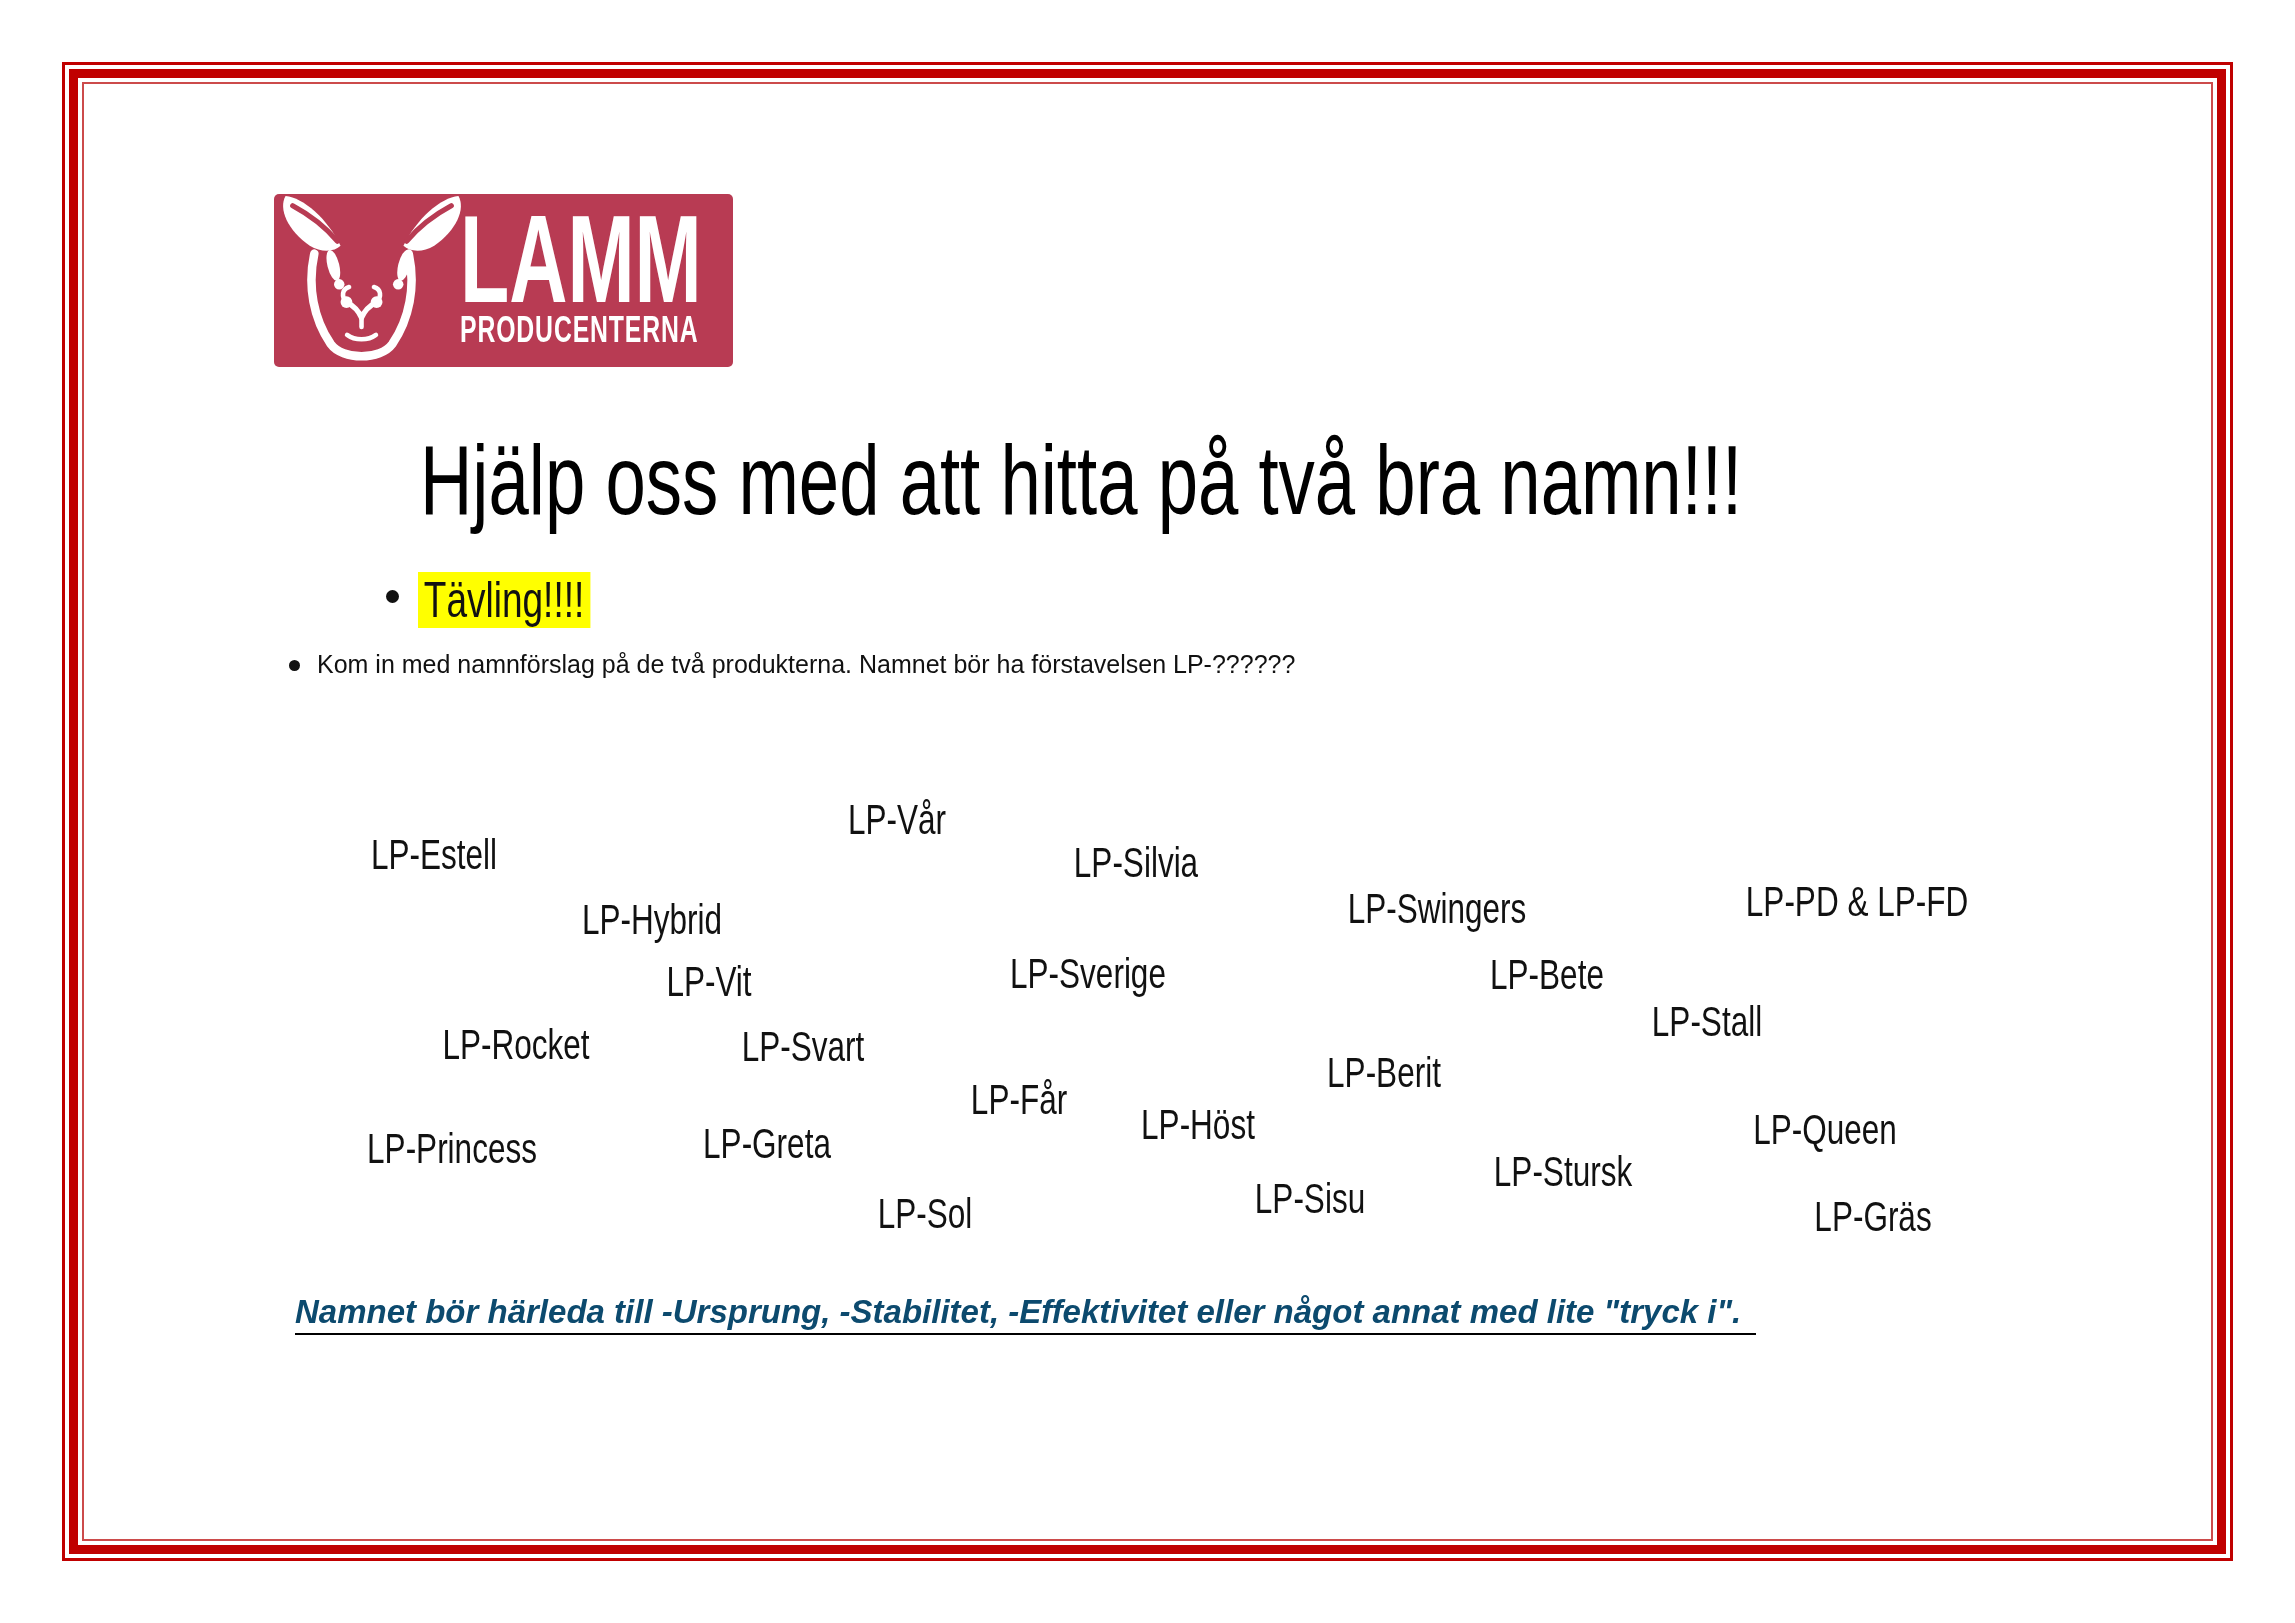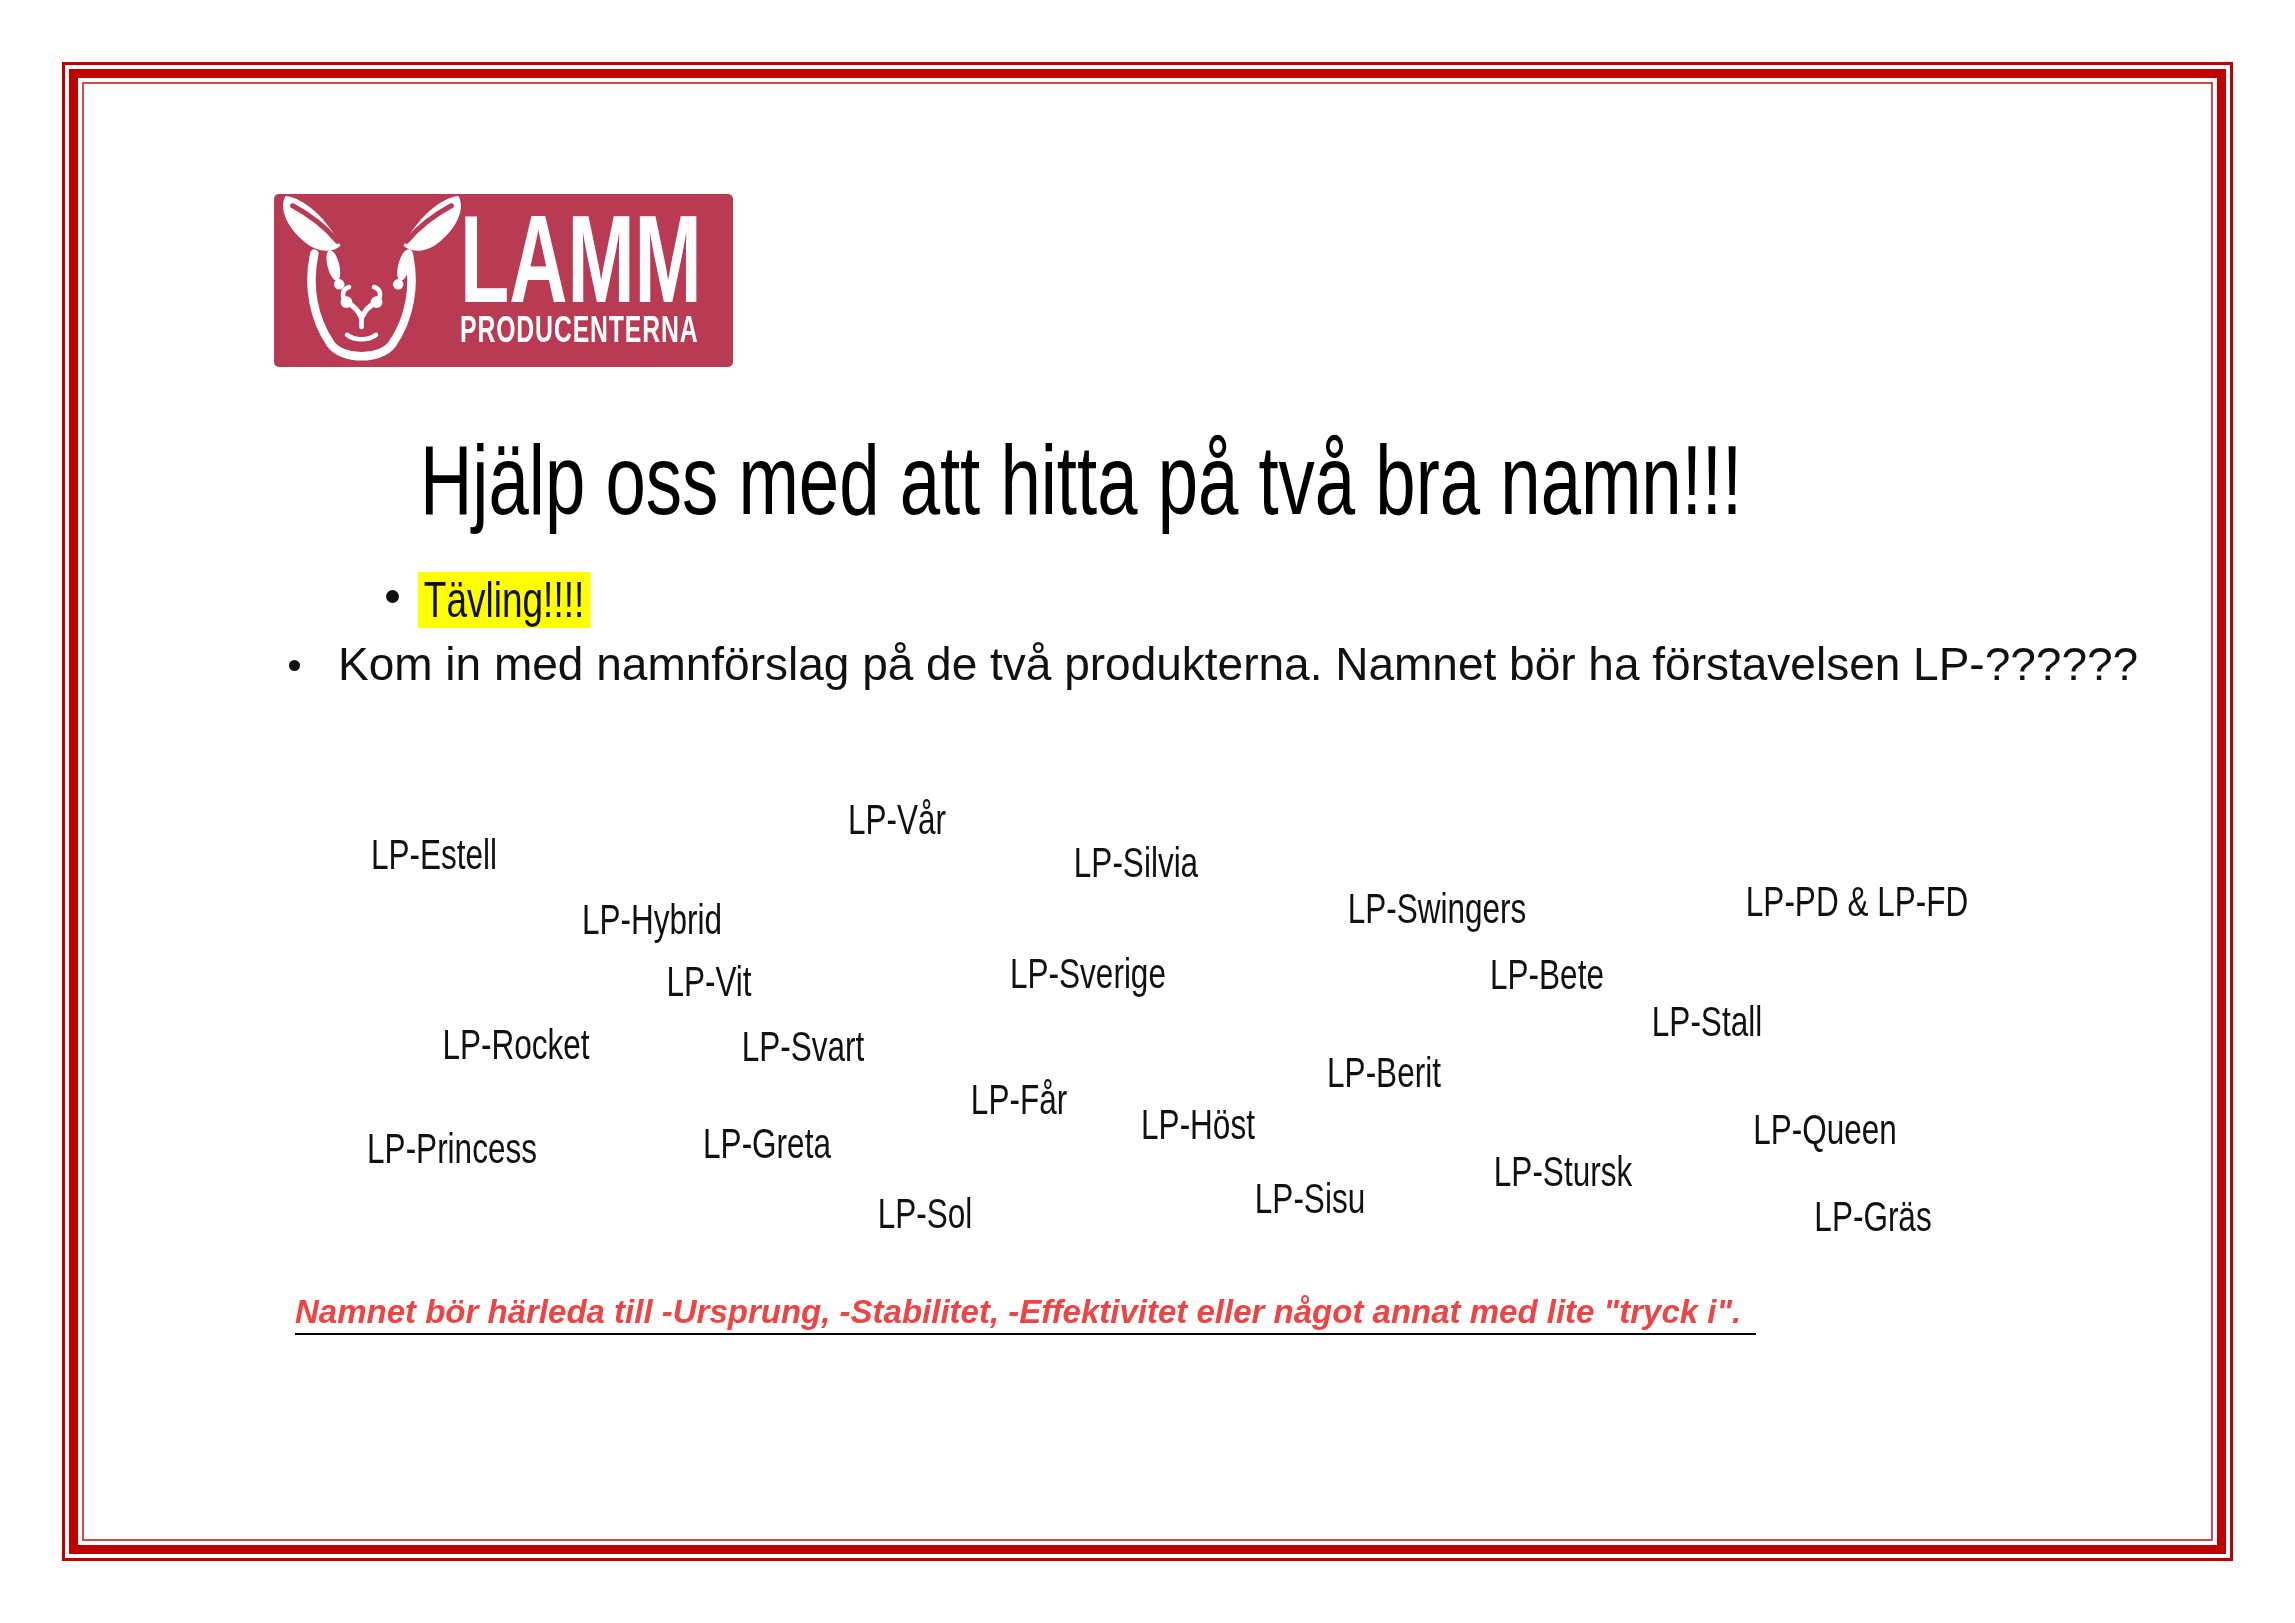--- a/index.html
+++ b/index.html
@@ -37,30 +37,30 @@
   
   .bullet{position:absolute;text-align:right;}
   .dot{position:absolute;border-radius:50%;background:var(--ink);}
   .b1{left:385px;top:573px;height:54px;}
   .b1 .dot{width:13px;height:13px;left:1.3px;top:17px;}
   .b1-text{display:inline-block;margin-left:33px;font-size:50px;line-height:54px;
         transform:scaleX(.74);transform-origin:0 50%;white-space:nowrap;}
   .hl{background:var(--highlight);padding:0 7.9px;}
   .b2{left:289px;top:643px;height:42px;}
   .b2 .dot{width:11px;height:11px;left:0;top:17px;}
-  .b2-text{display:inline-block;margin-left:49px;font-size:46px;line-height:42px;white-space:nowrap;}
+  .b2-text{display:inline-block;margin-left:28px;font-size:25px;line-height:42px;white-space:nowrap;}
 
   
   .cloud{position:absolute;inset:0;}
   .cloud-word{position:absolute;font-size:42px;line-height:1;white-space:nowrap;
         transform:translate(-50%,-50%) scaleX(.75);color:var(--ink);}
 
   
   .footer{position:absolute;left:295px;top:1293px;font-size:33px;line-height:37px;
-        font-weight:700;font-style:italic;white-space:nowrap;color:#ef4444;}
+        font-weight:700;font-style:italic;white-space:nowrap;color:#0c4a6e;}
   .footer .u{border-bottom:2.6px solid #000;padding-bottom:3.3px;padding-right:14.4px;}
 </style>
 </head>
 <body>
 
 <div class="slide">
 
   <div class="frame f1"></div>
   <div class="frame f2"></div>
   <div class="frame f3"></div>

